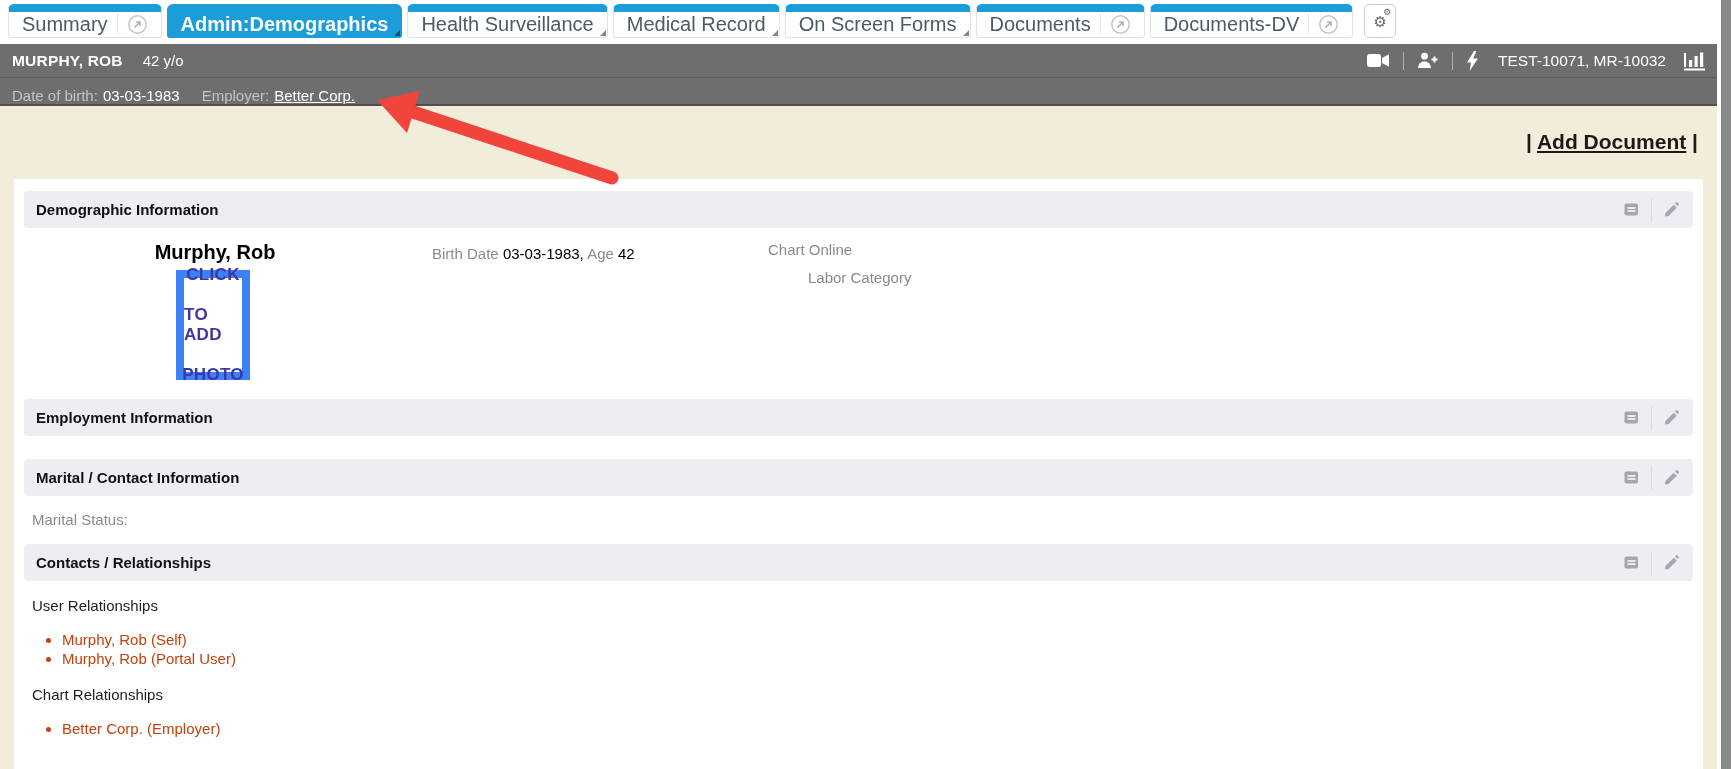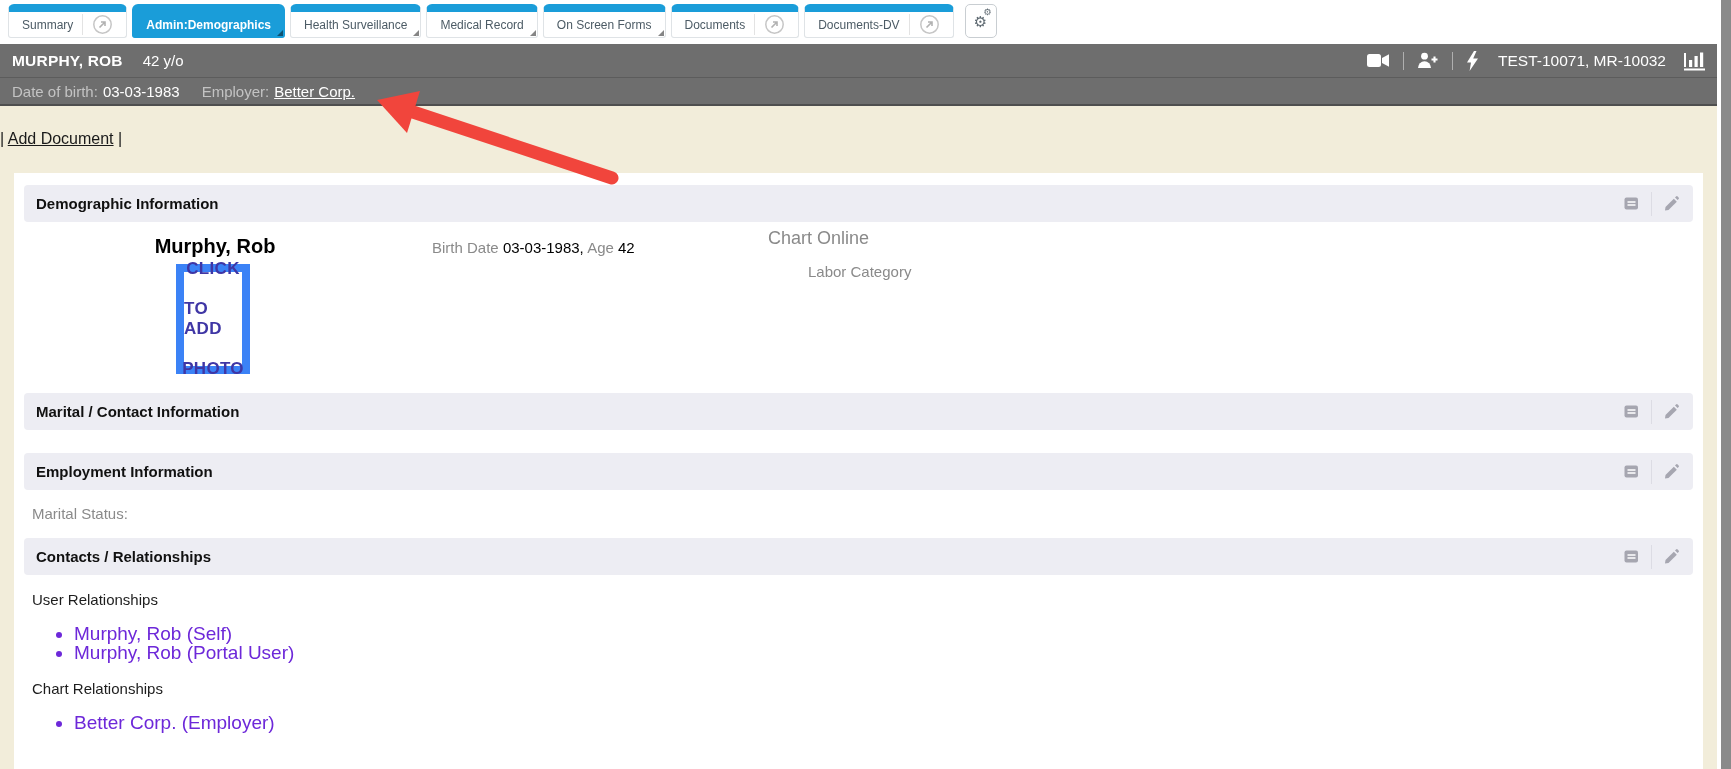--- a/index.html
+++ b/index.html
@@ -14,21 +14,21 @@
   
   .tabbar {
     height:44px; background:#fff; display:flex; align-items:flex-start;
     padding:4px 0 0 8px; gap:5px; position:relative; z-index:2;
   }
   .tab {
     display:flex; align-items:center; height:34px;
     background:#fff; border:1px solid #dfe3e6;
     border-top:8px solid var(--accent,#1a9dd9);
     border-radius:6px 6px 3px 3px;
-    padding:0 13px; font-size:12px; color:#4c5b65;
+    padding:0 13px; font-size:20px; color:#4c5b65;
     position:relative; cursor:pointer; white-space:nowrap;
   }
   .tab.active {
     background:var(--accent,#1a9dd9); border-color:var(--accent,#1a9dd9);
     color:#fff; font-weight:bold;
   }
   .tab .corner {
     position:absolute; right:1px; bottom:1px; width:0; height:0;
     border-left:6px solid transparent; border-bottom:6px solid rgba(0,0,0,.48);
   }
@@ -52,30 +52,30 @@
   .pbar .pname { font-size:15.5px; font-weight:600; letter-spacing:.2px; }
   .pbar .page { font-size:15px; margin-left:20px; }
   .pbar .spacer { flex:1; }
   .pbar .hicons { display:flex; align-items:center; gap:13px; }
   .vsep { width:1px; height:18px; background:rgba(255,255,255,.45); }
   .pids { font-size:15.5px; margin:0 4px 0 6px; }
 
   .psub {
     background:var(--header-gray,#6e6e6e); height:29px;
     border-top:1px solid #5c5c5c; border-bottom:2px solid #4f4f4f;
-    display:flex; align-items:center; padding:0 12px; font-size:15px;
+    display:flex; align-items:flex-end; padding:0 12px; font-size:15px;
   }
   .psub .lbl { color:var(--header-label,#c2c2c2); margin-right:5px; }
   .psub .val { color:#fff; margin-right:22px; }
   .psub a.emp { color:#fff; text-decoration:underline; cursor:pointer; }
 
   
   .content { position:relative; padding-top:1px; }
   .adddoc-row {
-    text-align:left; margin:23px 33px 0 0; font-size:16px; font-weight:normal; color:#1a1a1a;
+    text-align:right; margin:23px 33px 0 0; font-size:21px; font-weight:bold; color:#1a1a1a;
   }
   .adddoc-row a { color:#1a1a1a; text-decoration:underline; cursor:pointer; }
   .toplinks { margin:9px 0 0 13px; font-size:15px; color:#1a1a1a; }
   .toplinks a { color:#1a1a1a; text-decoration:underline; cursor:pointer; }
 
   .panel {
     background:#fff; margin:25px 28px 0 14px; min-height:600px;
     padding:12px 0 0 0;
   }
   .secbar {
@@ -95,28 +95,28 @@
   }
   .photo-box {
     position:absolute; left:162px; top:42px; width:74px; height:110px;
     border:8px solid #3b82f6; background:#fff; cursor:pointer;
     display:flex; flex-direction:column; align-items:center; justify-content:center;
     gap:20px;
   }
   .photo-box span { font-size:17px; font-weight:bold; color:var(--photo-text,#3f36a5); letter-spacing:.3px; }
   .demo-birth { position:absolute; left:418px; top:17px; font-size:15px; color:#000; }
   .demo-birth .lbl { color:var(--label-gray,#8a8a8a); }
-  .demo-chart  { position:absolute; left:754px; top:6px; font-size:18px; color:var(--label-gray,#8a8a8a); }
+  .demo-chart  { position:absolute; left:754px; top:13px; font-size:15px; color:var(--label-gray,#8a8a8a); }
   .demo-labor  { position:absolute; left:754px; top:41px; font-size:15px; color:var(--label-gray,#8a8a8a);margin-left:40px; }
 
   .plain { margin:15px 0 0 18px; font-size:15px; color:#1d1d1d; }
   .plain.gray { color:var(--label-gray,#8a8a8a); }
   .gap16 { margin-top:16px; }
   ul.rel { margin:16px 0 0 0; padding-left:48px; }
-  ul.rel li { font-size:19px; color:#6d28d9; line-height:19px;margin-left:12px; }
+  ul.rel li { font-size:15px; color:#c2410c; line-height:19px; }
 
   
   .arrow-svg { position:absolute; left:0; top:0; width:1731px; height:769px;
     pointer-events:none; z-index:60; }
 
   
   .scrollbar {
     position:fixed; right:0; top:0; width:14px; height:769px;
     background:var(--scrollbar,#8a8a8a); border-left:4px solid #fff; z-index:70;
   }
@@ -257,39 +257,39 @@
         <span class="lbl">Birth Date</span>
         <span>03-03-1983,</span>
         <span class="lbl">Age</span>
         <span>42</span>
       </div>
       <div class="demo-chart">Chart Online</div>
       <div class="demo-labor">Labor Category</div>
     </div>
 
     <div class="secbar">
-      <span class="title">Marital / Contact Information</span>
+      <span class="title">Employment Information</span>
       <span class="spacer"></span>
       <span class="icbtn">
         <svg width="19" height="19" viewBox="0 0 19 19">
             <rect x="2.5" y="3.5" width="13.5" height="12" rx="2" fill="#a6a6b0"></rect>
             <path d="M5.5 8 h8 M5.5 11 h8" stroke="#fff" stroke-width="1.4"></path>
           </svg>
       </span>
       <span class="sdiv"></span>
       <span class="icbtn">
         <svg width="19" height="19" viewBox="0 0 19 19">
             <path d="M3.5 13 L11.8 4.7 l3 3 L6.5 16 L3 16.5 Z" fill="#a6a6b0"></path>
             <path d="M13 3.5 l2.6 2.6 1-1 a1.2 1.2 0 0 0 0-1.7 l-0.9-0.9 a1.2 1.2 0 0 0-1.7 0 Z" fill="#a6a6b0"></path>
           </svg>
       </span>
     </div>
 
     <div class="secbar">
-      <span class="title">Employment Information</span>
+      <span class="title">Marital / Contact Information</span>
       <span class="spacer"></span>
       <span class="icbtn">
         <svg width="19" height="19" viewBox="0 0 19 19">
             <rect x="2.5" y="3.5" width="13.5" height="12" rx="2" fill="#a6a6b0"></rect>
             <path d="M5.5 8 h8 M5.5 11 h8" stroke="#fff" stroke-width="1.4"></path>
           </svg>
       </span>
       <span class="sdiv"></span>
       <span class="icbtn">
         <svg width="19" height="19" viewBox="0 0 19 19">

